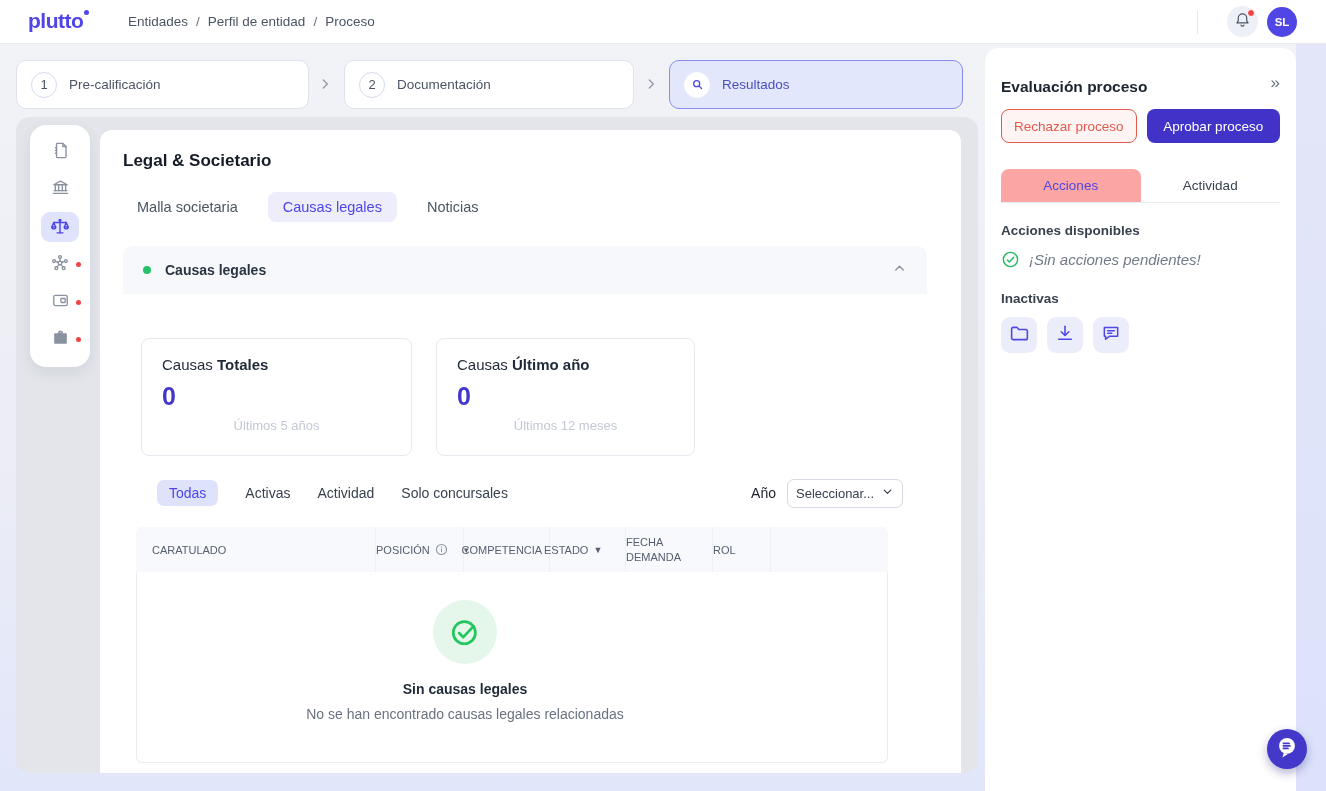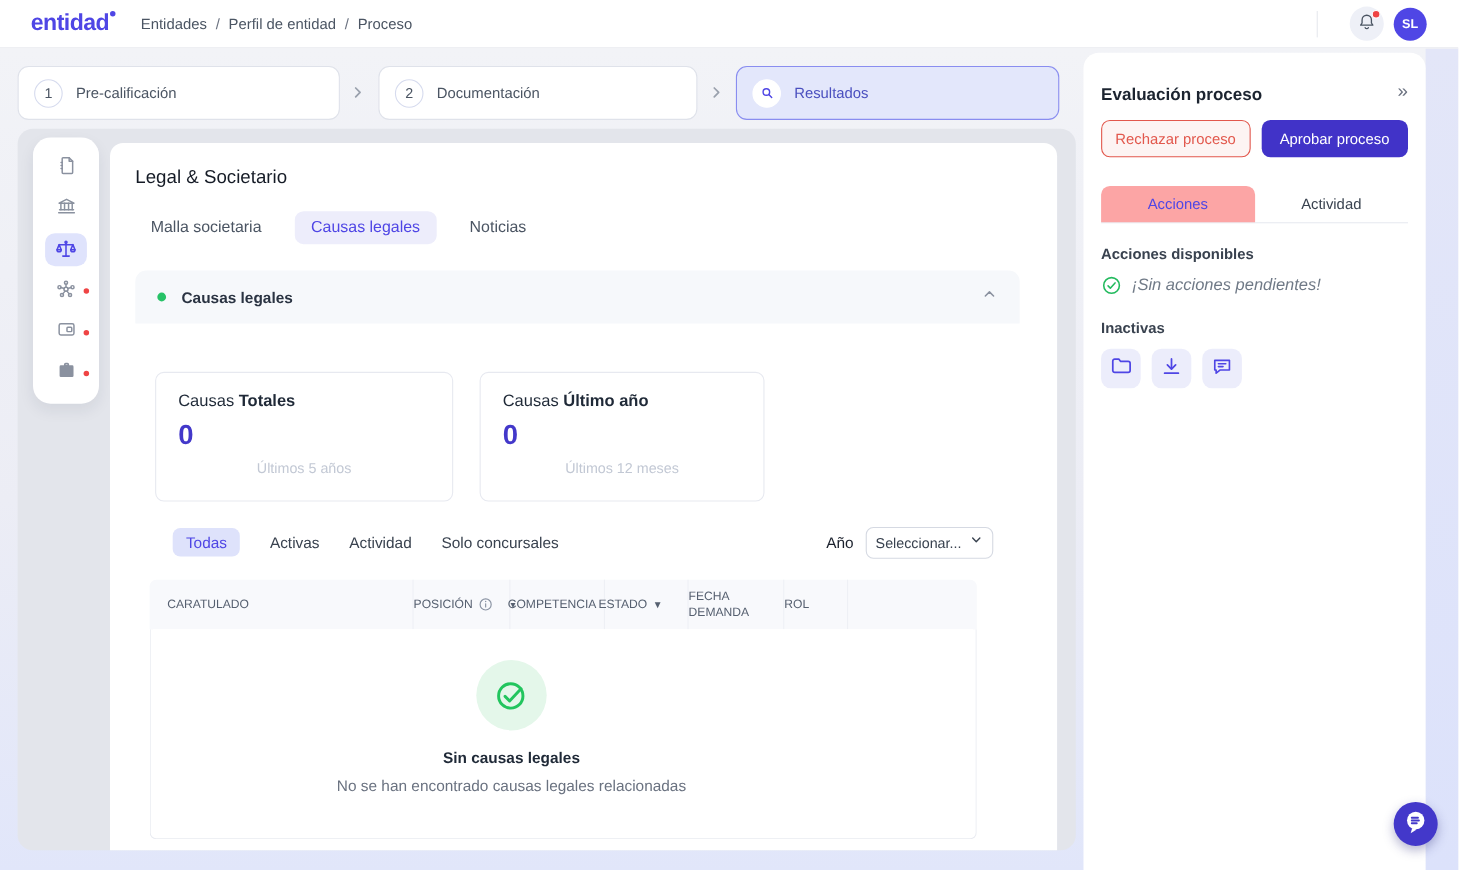--- a/index.html
+++ b/index.html
@@ -32,21 +32,21 @@
 
   
   .main-shell { position:absolute; left:16px; top:117px; width:962px; height:656px; background:#e3e5eb; border-radius:14px; }
   .rail { position:absolute; left:14px; top:8px; width:60px; height:242px; background:#fff; border-radius:16px; box-shadow:0 6px 14px rgba(30,35,60,.08); display:flex; flex-direction:column; align-items:center; padding:13px 0; gap:8px; }
   .rail-item { position:relative; width:60px; height:30px; display:flex; align-items:center; justify-content:center; color:#8a919f; cursor:pointer; }
   .rail-active-bg { width:38px; height:30px; background:#dfe3fc; border-radius:9px; display:flex; align-items:center; justify-content:center; color:#4f46e5; }
   .rail-dot { position:absolute; right:9px; top:12px; width:5px; height:5px; border-radius:50%; background:#ef4444; }
 
   
   .content-card { position:absolute; left:84px; top:13px; width:861px; height:643px; background:#fff; border-radius:12px 12px 0 0; overflow:hidden; }
-  .page-title { position:absolute; left:23px; top:21px; font-size:17px; font-weight:normal; color:#151b26; }
+  .page-title { position:absolute; left:23px; top:21px; font-size:17px; font-weight:bold; color:#151b26; }
   .main-tabs { position:absolute; left:37px; top:62px; display:flex; align-items:center; gap:30px; font-size:14.5px; color:#4b5563; }
   .main-tab { cursor:pointer; padding:7px 0; }
   .main-tab.active { background:#ededfb; border-radius:8px; color:#4f46e5; font-weight:500; padding:7px 15px; }
 
   .section-header { position:absolute; left:23px; top:116px; width:804px; height:48px; background:#f6f8fb; border-radius:10px 10px 0 0; display:flex; align-items:center; padding:0 20px; cursor:pointer; }
   .status-dot { width:8px; height:8px; border-radius:50%; background:#27c267; flex:none; }
   .section-title { margin-left:14px; font-size:14px; font-weight:600; color:#2a3342; }
   .section-chevron { margin-left:auto; color:#8a919f; }
 
   .stat-card { position:absolute; top:208px; height:118px; background:#fff; border:1px solid #e7e9f0; border-radius:8px; padding:17px 20px; }
@@ -108,21 +108,21 @@
 </head>
 <body>
 
 <div class="canvas">
 
   <div class="content-bg"></div>
   <div class="right-strip"></div>
 
   <div class="header">
     <div class="logo">
-      <span>entidad</span>
+      <span>plutto</span>
       <span class="logo-dot"></span>
     </div>
     <div class="breadcrumb">
       <span>Entidades</span>
       <span class="crumb-sep">/</span>
       <span>Perfil de entidad</span>
       <span class="crumb-sep">/</span>
       <span>Proceso</span>
     </div>
     <div class="hdr-divider"></div>

